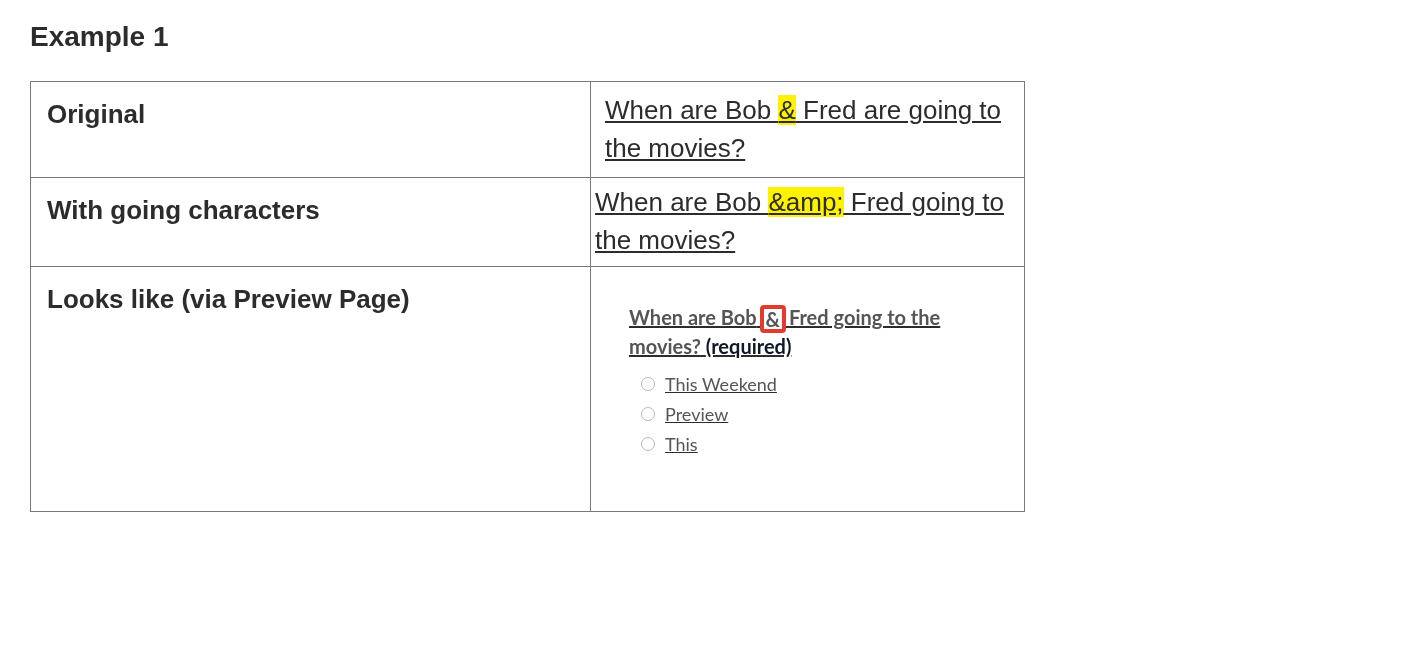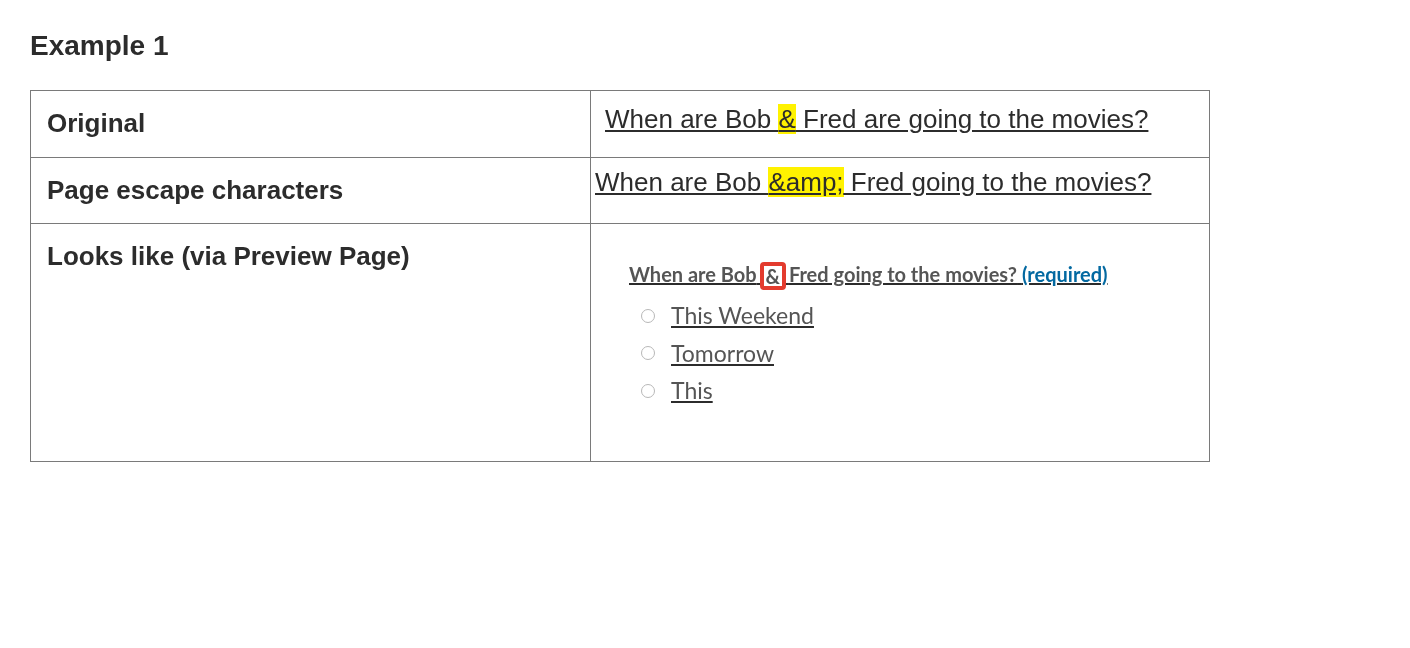--- a/index.html
+++ b/index.html
@@ -7,26 +7,26 @@
     margin: 0;
     padding: 20px 30px;
     font-family: Arial, Helvetica, sans-serif;
     color: #2c2c2c;
     background: #fff;
     width: 1410px;
   }
   h2.section-title {
     font-size: 28px;
     font-weight: 700;
-    margin: 10px 0 28px 0;
+    margin: 1px 0 28px 0;
     color: #2c2c2c;
   }
   table.example-table {
     border-collapse: collapse;
-    width: 1180px;
+    width: 995px;
   }
   table.example-table td {
     border: 1px solid #7a7a7a;
     vertical-align: top;
     font-size: 26px;
     line-height: 1.45;
   }
   td.label-cell {
     width: 560px;
     font-weight: 700;
@@ -49,43 +49,43 @@
     padding: 26px 24px 40px 24px;
     font-size: 20px;
   }
   .preview-question {
     font-weight: 700;
     color: #555;
     font-family: "Lato","Helvetica Neue",Arial,sans-serif;
     font-size: 20px;
   }
   .preview-question .required {
-    color: #0369a1;
+    color: #0f172a;
     font-weight: 700;
   }
   .red-callout {
     display: inline-block;
     border: 4px solid #e33b2e;
     border-radius: 4px;
     padding: 0 2px;
     line-height: 1;
     margin: 0 -2px;
     position: relative;
     top: 2px;
   }
   .options {
     margin-top: 10px;
   }
   .option-row {
     display: flex;
     align-items: center;
-    gap: 16px;
+    gap: 10px;
     margin: 4px 0 4px 12px;
     color: #555;
-    font-size: 23px;
+    font-size: 18px;
     font-family: "Lato","Helvetica Neue",Arial,sans-serif;
   }
   .radio-dot {
     width: 14px;
     height: 14px;
     border: 1px solid #b8b8b8;
     border-radius: 50%;
     background: #fff;
     display: inline-block;
     flex: 0 0 14px;
@@ -98,21 +98,21 @@
 
 <table class="example-table">
   <tbody>
       <tr>
     <td class="label-cell">Original</td>
     <td class="value-cell">
       <span>When are Bob </span><span class="hl">&amp;</span><span> Fred are going to the movies?</span>
     </td>
   </tr>
   <tr>
-    <td class="label-cell">Page escape characters</td>
+    <td class="label-cell">With going characters</td>
     <td class="value-cell tight">
       <span>When are Bob </span><span class="hl">&amp;amp;</span><span> Fred going to the movies?</span>
     </td>
   </tr>
   <tr>
     <td class="label-cell">Looks like (via Preview Page)</td>
     <td class="value-cell">
       <div class="preview-wrap">
         <div class="preview-question">
           <span>When are Bob</span>
@@ -120,21 +120,21 @@
           <span>Fred going to the movies?</span>
           <span class="required">(required)</span>
         </div>
         <div class="options">
           <div class="option-row">
             <span class="radio-dot"></span>
             <span>This Weekend</span>
           </div>
           <div class="option-row">
             <span class="radio-dot"></span>
-            <span>Tomorrow</span>
+            <span>Preview</span>
           </div>
           <div class="option-row">
             <span class="radio-dot"></span>
             <span>This</span>
           </div>
         </div>
       </div>
     </td>
   </tr>
 </tbody>

